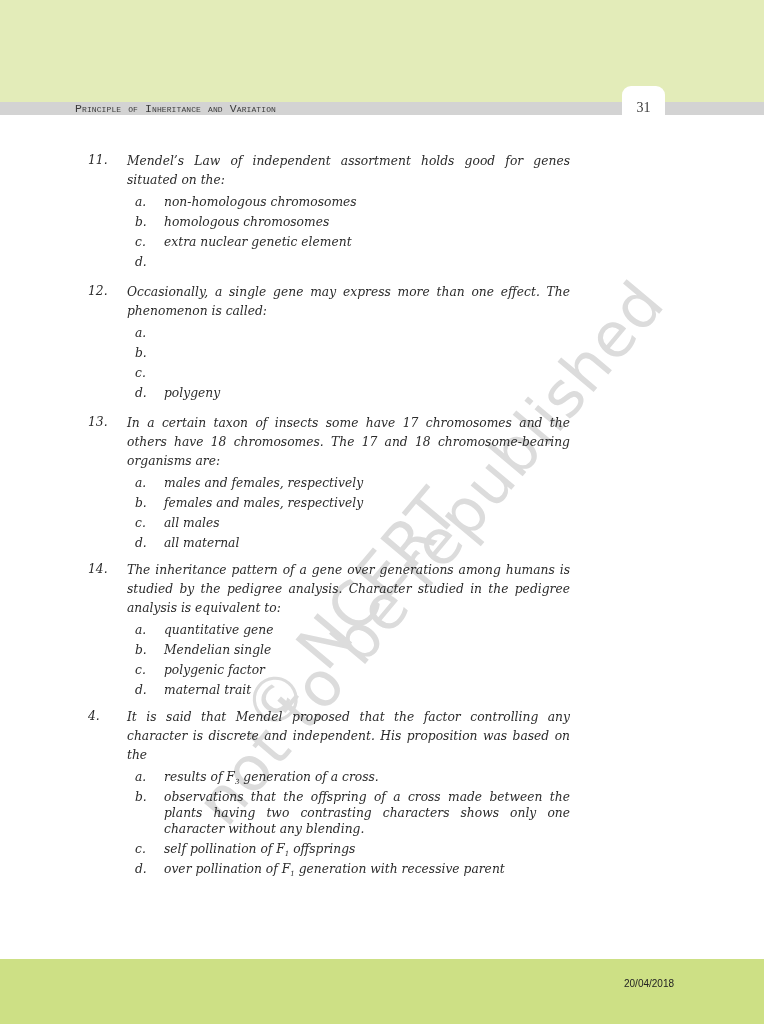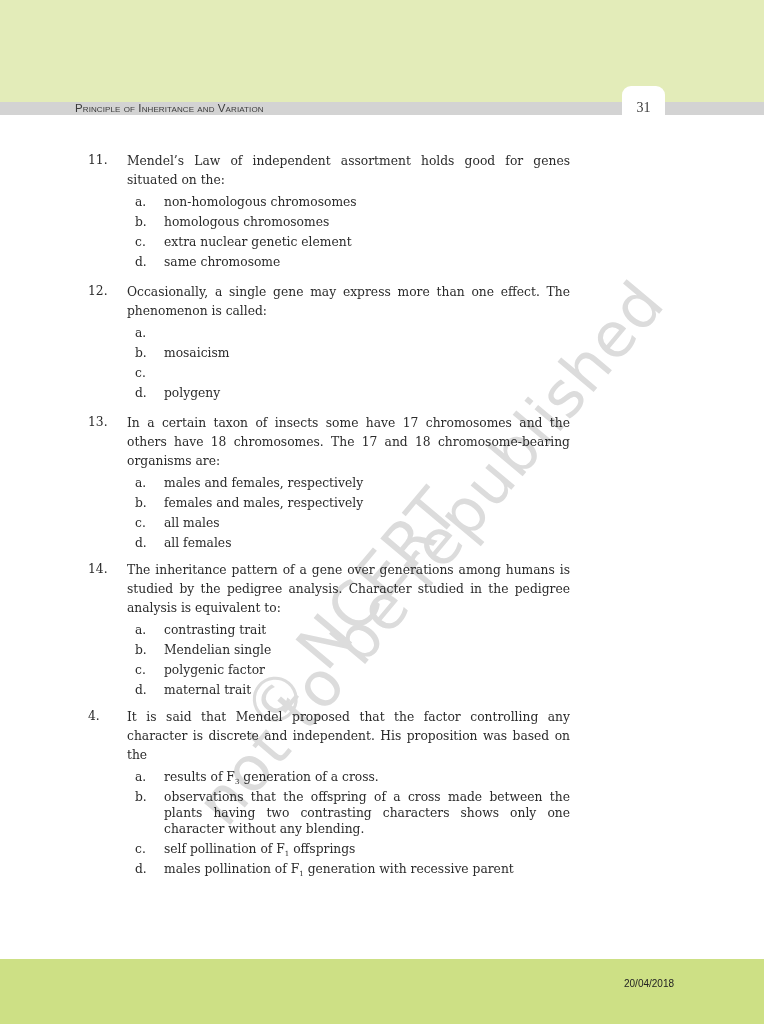--- a/index.html
+++ b/index.html
@@ -12,21 +12,21 @@
   .top-band {
     position: absolute; left: 0; top: 0; width: 764px; height: 102px;
     background: #e3ecb9;
   }
   .header-strip {
     position: absolute; left: 0; top: 102px; width: 764px; height: 13px;
     background: #d3d3d3;
   }
   .running-title {
     position: absolute; left: 75px; top: 101px;
-    font-family: Liberation Sans, sans-serif;
+    font-family: Liberation Mono, monospace;
     font-size: 11.5px; letter-spacing: 0.1px; color: #3a3a3a;
     font-variant: small-caps; line-height: 15px;
     white-space: nowrap;
   }
   .page-tab {
     position: absolute; left: 622px; top: 86px; width: 43px; height: 30px;
     background: #ffffff; border-radius: 9px 9px 0 0;
   }
   .page-number {
     position: absolute; left: 622px; top: 100px; width: 43px; text-align: center;
@@ -44,21 +44,21 @@
     position: absolute; left: 0; top: 0; width: 764px; height: 1024px;
     pointer-events: none; z-index: 1;
   }
   .wm-line {
     position: absolute; white-space: nowrap;
     font-family: "DejaVu Sans", sans-serif; color: #dcdcdc;
     transform-origin: 0 0; transform: rotate(-50deg);
     font-size: 62px; letter-spacing: 1px;
   }
   .content { position: absolute; left: 0; top: 0; width: 764px; z-index: 2; }
-  .question { position: absolute; left: 88px; width: 482px; }
+  .question { position: absolute; left: 88px; width: 482px; font-style: italic; }
   .q-num {
     position: absolute; left: 0; top: 0; width: 32px;
     font-size: 12.3px; line-height: 16px;
   }
   .q-text {
     margin-left: 39px; font-size: 12.3px; line-height: 19px;
     text-align: justify; text-align-last: left;
   }
   .options { margin-left: 39px; margin-top: 4px; }
   .option { position: relative; height: 20px; font-size: 12.3px; line-height: 16px; }
@@ -94,35 +94,33 @@
       <div class="option">
           <span class="opt-letter">b.</span>
           <div class="opt-text">homologous chromosomes</div>
         </div>
       <div class="option">
           <span class="opt-letter">c.</span>
           <div class="opt-text">extra nuclear genetic element</div>
         </div>
       <div class="option">
           <span class="opt-letter">d.</span>
-          <div class="opt-text">same chromosome</div>
         </div>
     </div>
   </div>
 
   <div class="question" style="top:283px;">
     <div class="q-num">12.</div>
     <div class="q-text">Occasionally, a single gene may express more than one effect. The phenomenon is called:</div>
     <div class="options">
       <div class="option">
           <span class="opt-letter">a.</span>
         </div>
       <div class="option">
           <span class="opt-letter">b.</span>
-          <div class="opt-text">mosaicism</div>
         </div>
       <div class="option">
           <span class="opt-letter">c.</span>
         </div>
       <div class="option">
           <span class="opt-letter">d.</span>
           <div class="opt-text">polygeny</div>
         </div>
     </div>
   </div>
@@ -138,32 +136,32 @@
       <div class="option">
           <span class="opt-letter">b.</span>
           <div class="opt-text">females and males, respectively</div>
         </div>
       <div class="option">
           <span class="opt-letter">c.</span>
           <div class="opt-text">all males</div>
         </div>
       <div class="option">
           <span class="opt-letter">d.</span>
-          <div class="opt-text">all females</div>
+          <div class="opt-text">all maternal</div>
         </div>
     </div>
   </div>
 
   <div class="question" style="top:561px;">
     <div class="q-num">14.</div>
     <div class="q-text">The inheritance pattern of a gene over generations among humans is studied by the pedigree analysis. Character studied in the pedigree analysis is equivalent to:</div>
     <div class="options">
       <div class="option">
           <span class="opt-letter">a.</span>
-          <div class="opt-text">contrasting trait</div>
+          <div class="opt-text">quantitative gene</div>
         </div>
       <div class="option">
           <span class="opt-letter">b.</span>
           <div class="opt-text">Mendelian single</div>
         </div>
       <div class="option">
           <span class="opt-letter">c.</span>
           <div class="opt-text">polygenic factor</div>
         </div>
       <div class="option">
@@ -184,21 +182,21 @@
       <div class="option multi">
           <span class="opt-letter">b.</span>
           <div class="opt-text">observations that the offspring of a cross made between the plants having two contrasting characters shows only one character without any blending.</div>
         </div>
       <div class="option">
           <span class="opt-letter">c.</span>
           <div class="opt-text"><span>self pollination of F</span><sub>1</sub><span> offsprings</span></div>
         </div>
       <div class="option">
           <span class="opt-letter">d.</span>
-          <div class="opt-text"><span>males pollination of F</span><sub>1</sub><span> generation with recessive parent</span></div>
+          <div class="opt-text"><span>over pollination of F</span><sub>1</sub><span> generation with recessive parent</span></div>
         </div>
     </div>
   </div>
 
 </div>
 
 <div class="footer-band"></div>
 <div class="footer-date">20/04/2018</div>
 
 </body></html>

